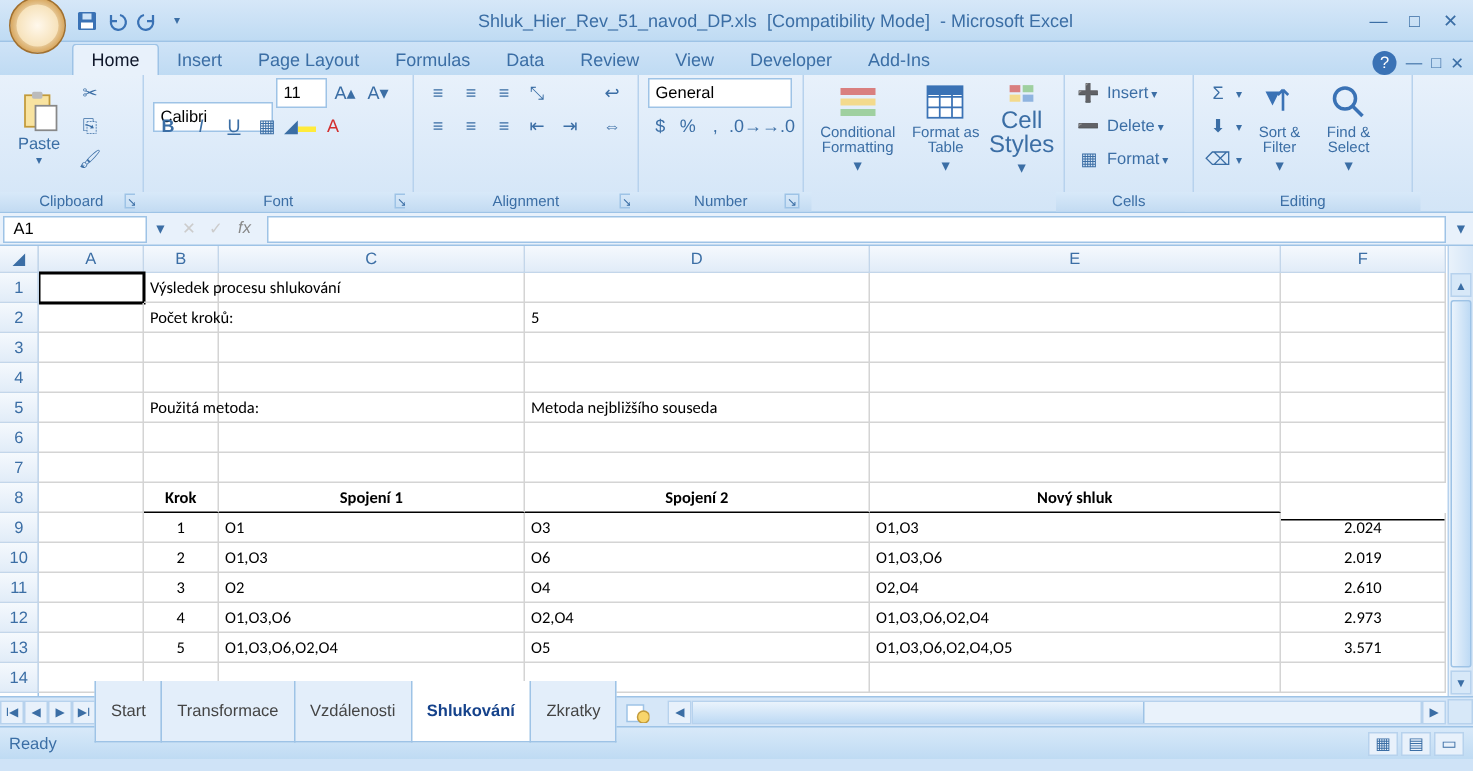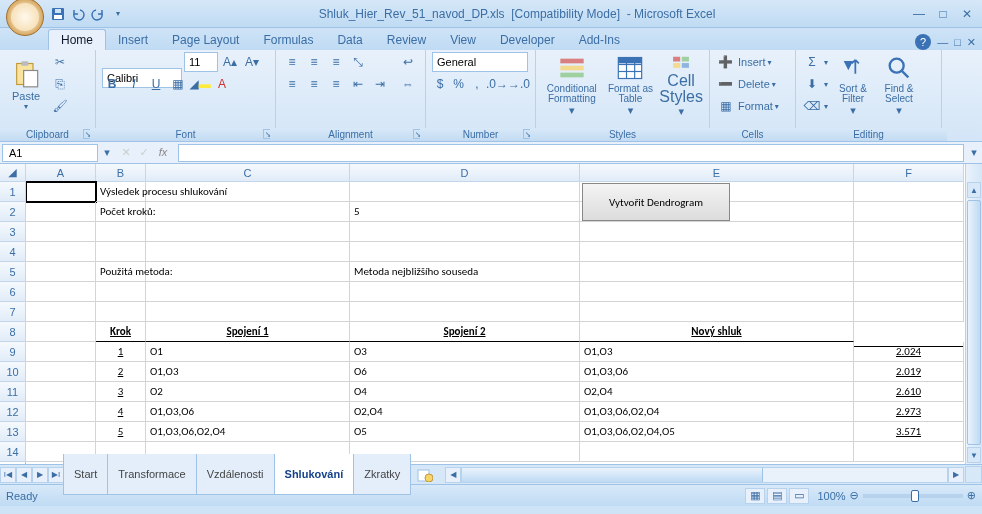--- a/index.html
+++ b/index.html
@@ -49,21 +49,21 @@
 .row-headers .hdr, .col-headers .hdr, .corner { background: linear-gradient(#f5f9fd, #e1ecf8); border-bottom:1px solid #c3d6ea; border-right:1px solid #c3d6ea; color:#3b6ea5; font-size:11px; display:flex; align-items:center; justify-content:center; }
 .corner { width:26px; height:18px; }
 .row-headers .hdr { width:26px; height:20px; }
 .grid { flex:1; position:relative; overflow:hidden; }
 .col-headers { display:flex; height:18px; }
 .col-headers .hdr { height:18px; }
 .rows { }
 .row { display:flex; height:20px; }
 .cell { border-right:1px solid #d4d4d4; border-bottom:1px solid #d4d4d4; padding:0 4px; font-size:11px; display:flex; align-items:center; overflow:hidden; white-space:nowrap; font-family: Calibri, sans-serif; }
 .cell.hdrcell { font-weight:bold; border-bottom:1.5px solid #000; }
-.cell.center { justify-content:center;text-decoration:underline; }
+.cell.center { justify-content:center; }
 .cell.active { outline:2px solid #000; outline-offset:-1px; background:#fff; }
 .dendro-btn { position:absolute; border:1px solid #888; background:linear-gradient(#f4f4f4,#dcdcdc); display:flex; align-items:center; justify-content:center; text-align:center; font-size:11px; font-family:Calibri,sans-serif; }
 .vscroll { width:17px; background:linear-gradient(90deg,#e9f2fb,#d5e6f7); border-left:1px solid #b7d2ed; display:flex; flex-direction:column; }
 .vscroll .arr { height:16px; background:#d7e8f8; border:1px solid #b7d2ed; margin:1px; display:flex; align-items:center; justify-content:center; font-size:8px; color:#3b6ea5; }
 .vscroll .thumb { flex:1; margin:1px; background:linear-gradient(90deg,#eaf3fc,#bedaf4); border:1px solid #9ec3e6; border-radius:2px; }
 
 
 .sheet-tabs-row { height:20px; background:#d6e7f8; border-top:1px solid #9ec3e6; display:flex; align-items:center; }
 .tab-nav { display:flex; gap:0; }
 .tab-nav .nb { width:16px; height:16px; border:1px solid #b7d2ed; background:#e8f1fb; display:flex; align-items:center; justify-content:center; font-size:8px; color:#3b6ea5; }
@@ -266,21 +266,20 @@
       <div class="big-btn" style="width:44px;">
         <svg class="ico" viewBox="0 0 24 24">
             <rect x="2" y="6" width="9" height="6" fill="#d97f7f"></rect>
             <rect x="13" y="6" width="9" height="6" fill="#9fd0a0"></rect>
             <rect x="2" y="14" width="9" height="6" fill="#f3da8c"></rect>
             <rect x="13" y="14" width="9" height="6" fill="#8fb4e0"></rect>
           </svg>
         <span style="font-size:16px;line-height:1;text-align:center;">Cell Styles</span>▾
       </div>
     </div>
-    <div class="group-label">Styles</div>
   </div>
 
   <div class="group" style="width:86px;">
     <div class="group-body">
       <div class="row-stack" style="width:100%;">
         <div class="sm-row">
             <div class="sm-btn">➕</div>
             <span style="color:#3b6ea5;">Insert</span>
             <span style="font-size:8px;color:#3b6ea5;">▾</span>
           </div>
@@ -484,23 +483,20 @@
         </div>
         <div class="row">
           <div class="cell" style="width: 70px;"></div>
           <div class="cell" style="width: 50px;"></div>
           <div class="cell" style="width: 204px;"></div>
           <div class="cell" style="width: 230px;"></div>
           <div class="cell" style="width: 274px;"></div>
           <div class="cell" style="width: 110px;"></div>
         </div>
       </div>
-    <div class="dendro-btn" style="left:556px; top:19px; width:148px; height:38px;">
-      <span style="white-space:pre-line;">Vytvořit Dendrogram</span>
-    </div>
   </div>
   <div class="vscroll">
     <div class="arr" style="margin-top:18px;">▲</div>
     <div class="thumb"></div>
     <div class="arr">▼</div>
   </div>
 </div>
 
 <div class="sheet-tabs-row">
   <div class="tab-nav">
@@ -533,21 +529,13 @@
 </div>
 
 <div class="status">
   <span>Ready</span>
   <div class="spacer"></div>
   <div class="view-btns">
     <div class="vb">▦</div>
     <div class="vb">▤</div>
     <div class="vb">▭</div>
   </div>
-  <div class="zoom">
-    <span>100%</span>
-    <span>⊖</span>
-    <div class="zoom-track">
-        <div class="zoom-thumb"></div>
-      </div>
-    <span>⊕</span>
-  </div>
 </div>
 
 </body></html>

